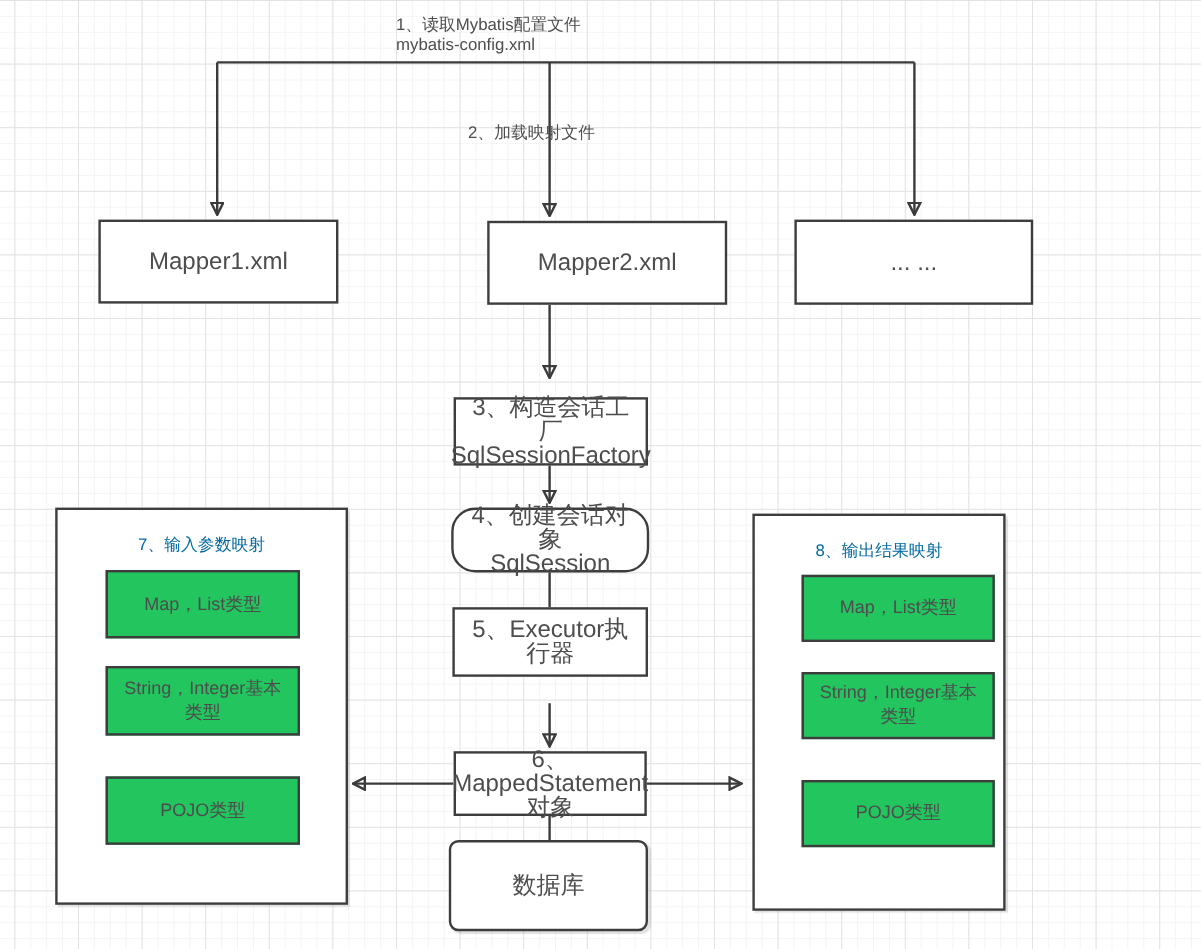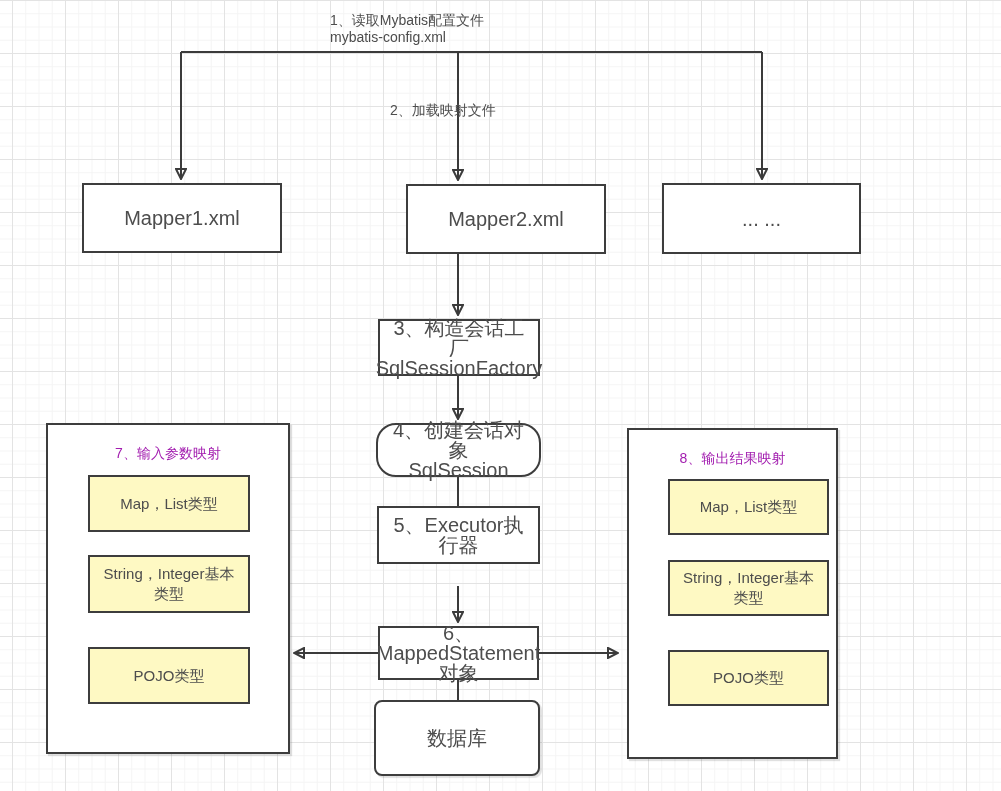--- a/index.html
+++ b/index.html
@@ -58,43 +58,43 @@
     box-sizing: border-box;
     background: #ffffff;
     border: 2px solid #3d3d3d;
     box-shadow: 2px 2px 1px rgba(0,0,0,0.12);
   }
   .group-title {
     position: absolute;
     left: 0; right: 0;
     top: 20px;
     text-align: center;
-    color: #a21caf;
+    color: #0369a1;
     font-size: 14px;
   }
   .inner-node {
     position: absolute;
     box-sizing: border-box;
-    background: #fef9c3;
+    background: #22c55e;
     border: 2px solid #3d3d3d;
     color: #4d4d4d;
     font-size: 15px;
     line-height: 20px;
     display: flex;
     align-items: center;
     justify-content: center;
     text-align: center;
     padding: 2px 8px;
   }
 
   
   #n-mapper1        { left: 82px;  top: 183px; width: 200px; height: 70px; }
   #n-mapper2        { left: 358px; top: 184px; width: 200px; height: 70px; margin-left: 48px; }
   #n-mapper-more    { left: 662px; top: 183px; width: 199px; height: 71px; }
-  #n-session-factory{ left: 378px; top: 319px; width: 162px; height: 57px; }
+  #n-session-factory{ left: 378px; top: 331px; width: 162px; height: 57px; }
   #n-sql-session    { left: 376px; top: 423px; width: 165px; height: 54px; border-radius: 20px; }
   #n-executor       { left: 377px; top: 506px; width: 163px; height: 58px; }
   #n-mapped-stmt    { left: 378px; top: 626px; width: 161px; height: 54px; }
   #n-database       { left: 374px; top: 700px; width: 166px; height: 76px; border-radius: 8px; box-shadow: 2px 2px 1px rgba(0,0,0,0.12); font-family: Liberation Serif, serif; }
 
   #lbl-step1 { left: 330px; top: 12px;  width: 256px; }
   #lbl-step2 { left: 390px; top: 102px; width: 180px; }
 
   #grp-input  { left: 46px;  top: 423px; width: 244px; height: 331px; }
   #grp-output { left: 627px; top: 428px; width: 211px; height: 331px; }

